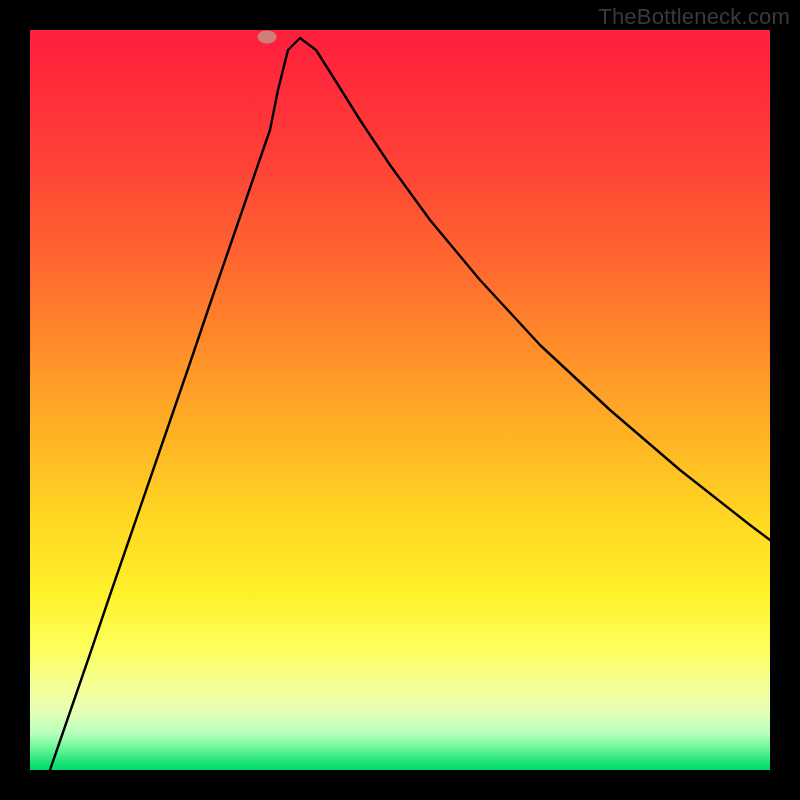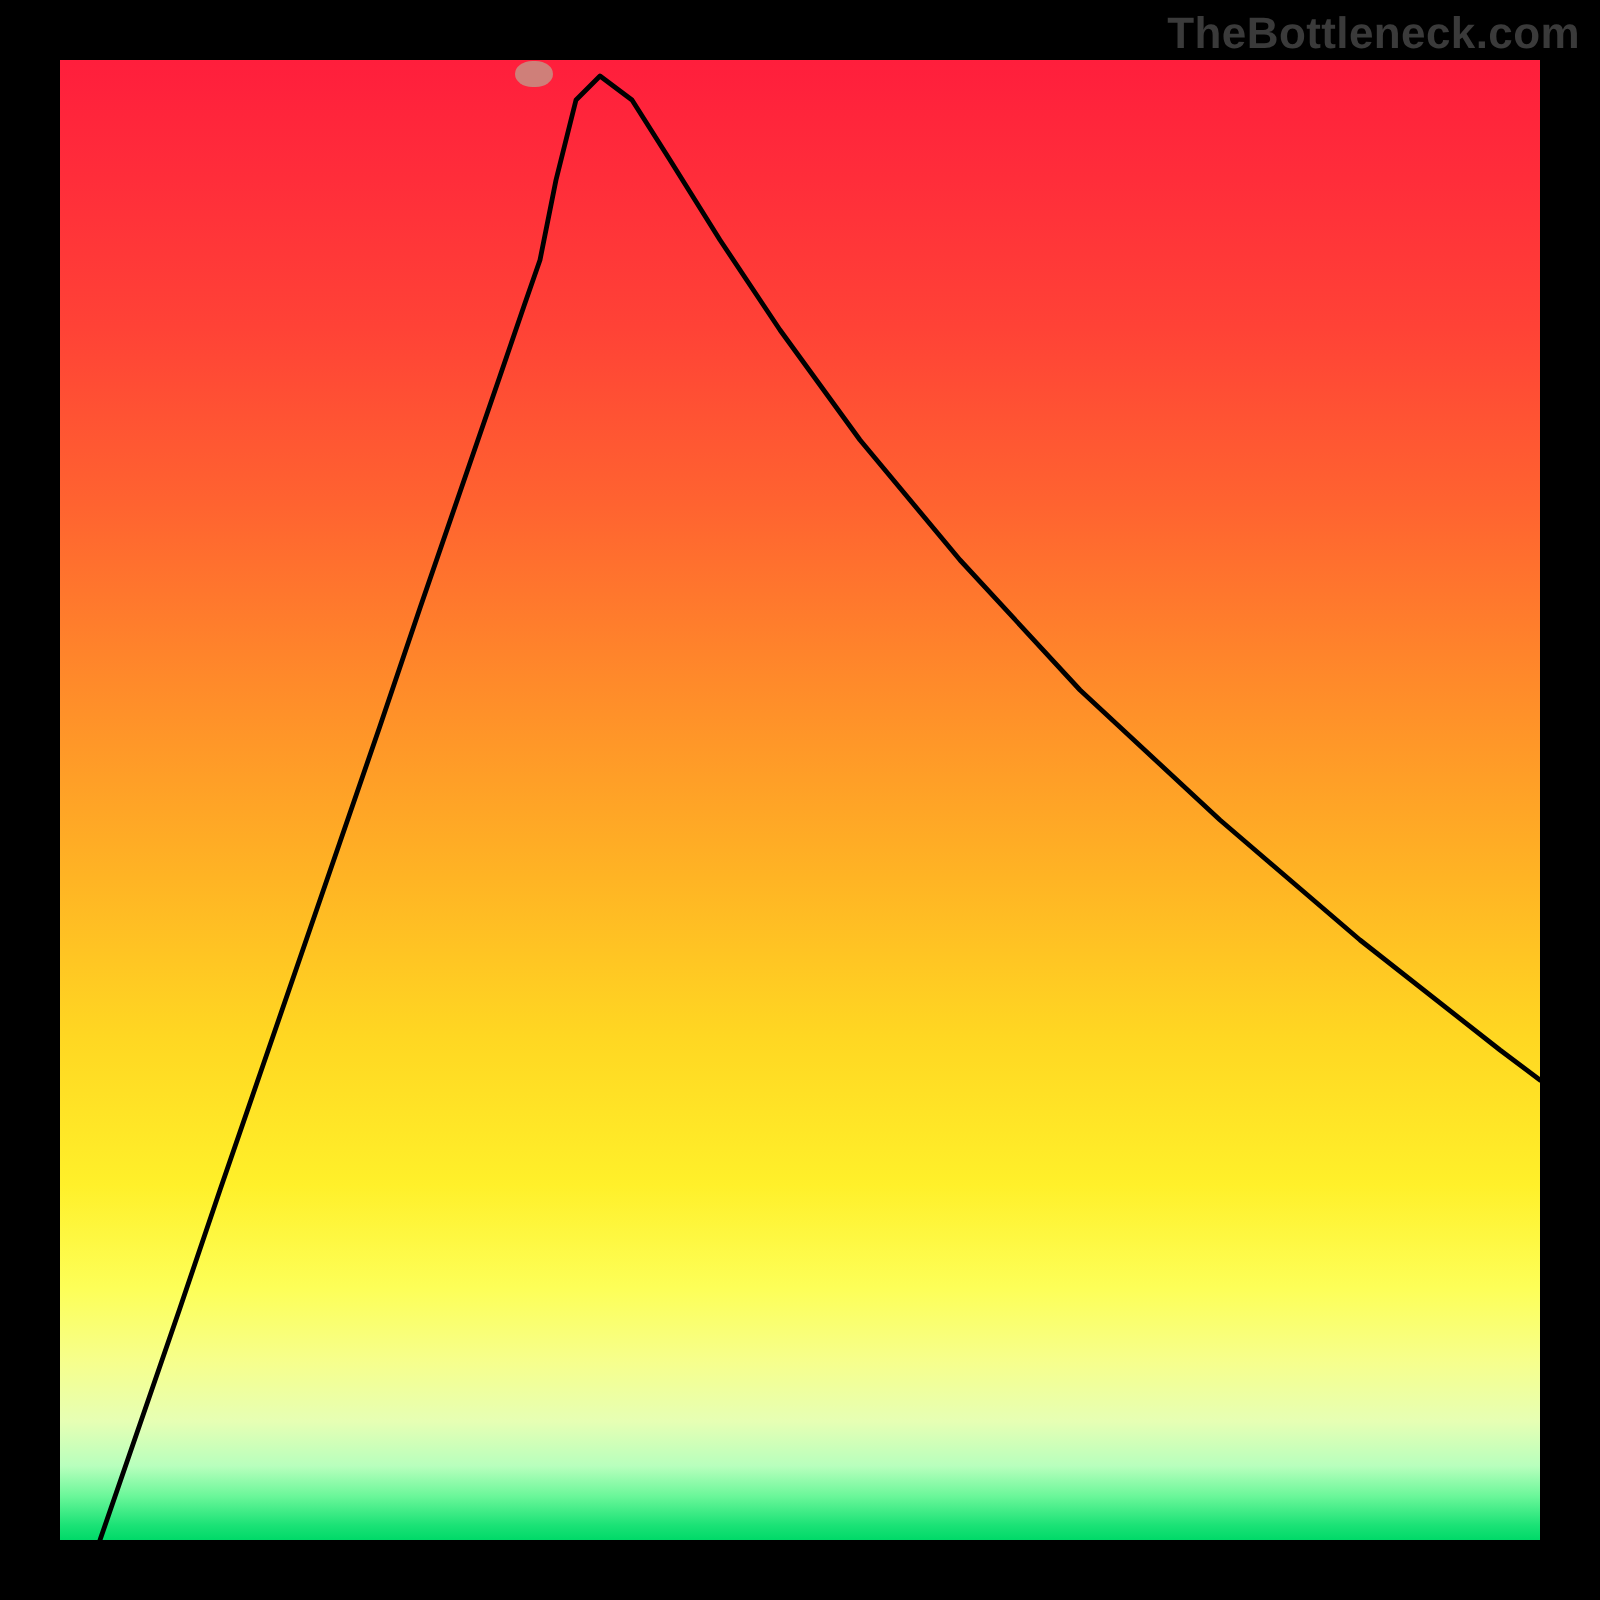--- a/index.html
+++ b/index.html
@@ -16,21 +16,21 @@
     width: 800px;
     height: 800px;
     background: #000;
   }
   .watermark {
     position: absolute;
     top: 4px;
     right: 10px;
     color: #3a3a3a;
     font-size: 22px;
-    font-weight: 700;
+    font-weight: 400;
     letter-spacing: 0.2px;
     z-index: 5;
   }
   .plot-area {
     position: absolute;
     left: 30px;
     top: 30px;
     width: 740px;
     height: 740px;
     overflow: hidden;

